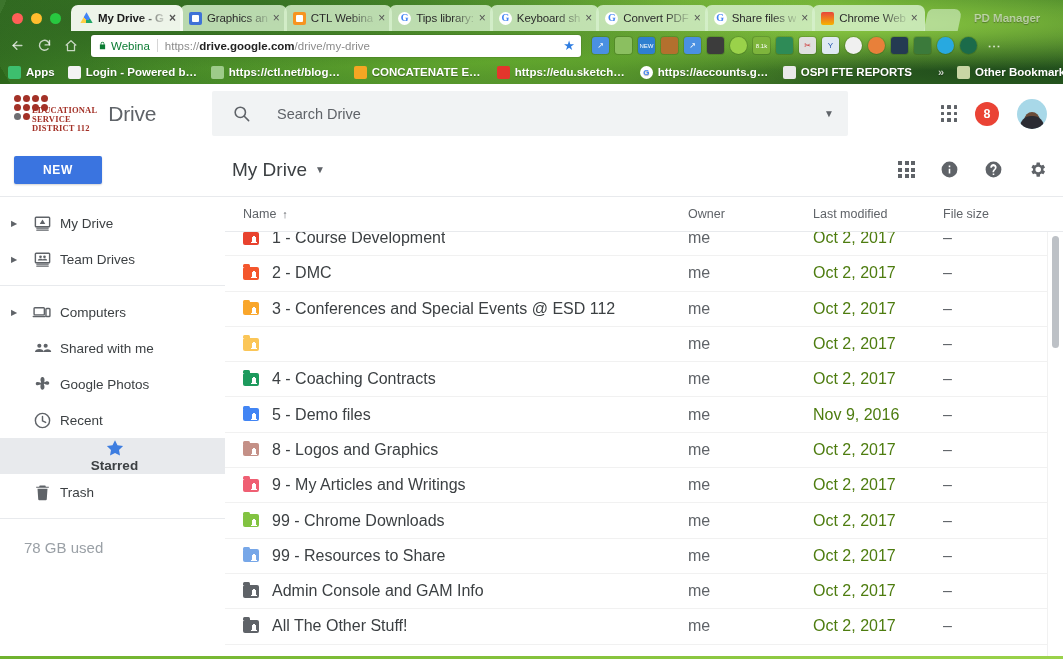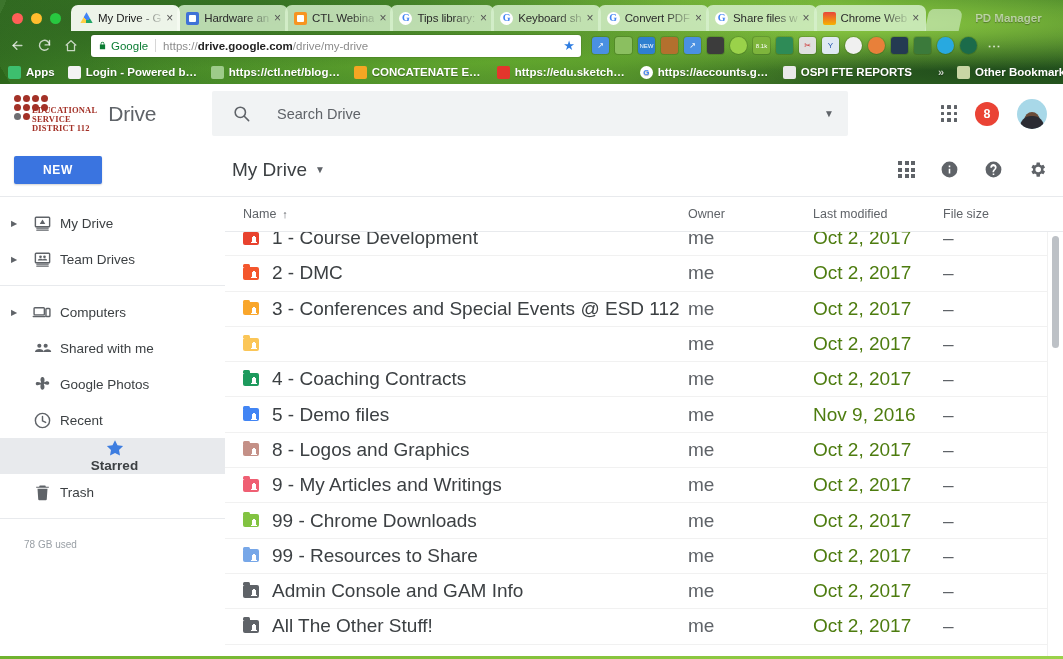--- a/index.html
+++ b/index.html
@@ -46,21 +46,21 @@
     height: 26px; display: flex; align-items: center; gap: 5px;
     padding: 0 7px 0 9px; max-width: 118px; min-width: 80px;
     font-size: 11.5px; color: #2b2b2b;
     border-radius: 7px 7px 0 0;
     background: rgba(215,240,205,.82);
     position: relative; margin-right: -3px;
     transform: skew(0deg);
   }
   .tab.active {
     background: rgba(248,252,244,.95);
-    z-index: 5; color: #1a1a1a; font-weight: 400; justify-content: space-between;
+    z-index: 5; color: #1a1a1a; font-weight: 700; justify-content: space-between;
   }
   .tab .tlabel {
     white-space: nowrap; overflow: hidden;
     flex: 1; letter-spacing: -.1px;
     -webkit-mask-image: linear-gradient(90deg,#000 62%,rgba(0,0,0,.15) 100%);
     mask-image: linear-gradient(90deg,#000 62%,rgba(0,0,0,.15) 100%);
   }
   .tab .tx { font-size: 12px; color: #555; line-height: 1; flex: 0 0 auto; }
   .favi { width: 13px; height: 13px; flex: 0 0 auto; border-radius: 2px;
           display:flex;align-items:center;justify-content:center;
@@ -185,37 +185,37 @@
 
   .sidebar { width: 225px; flex: 0 0 auto; background: #fff; padding-top: 8px; }
   .snav { height: 36px; display: flex; align-items: center; padding-left: 4px; cursor: pointer; }
   .snav.sel { background: #e8eaed; flex-direction: column; }
   .stri { width: 20px; display: flex; align-items: center; justify-content: center;
           color: #5f6368; font-size: 8px; flex: 0 0 auto; }
   .sico2 { width: 36px; display: flex; align-items: center; justify-content: center; flex: 0 0 auto; color: #5f6368; }
   .slabel { font-size: 13.5px; color: #3c4043; }
   .snav.sel .slabel { font-weight: 600; }
   .sdiv { height: 1px; background: #e8eaed; margin: 8px 0 8px 0; }
-  .storage { font-size: 10px; color: #9aa0a6; padding: 12px 0 0 24px; }
+  .storage { font-size: 15px; color: #9aa0a6; padding: 12px 0 0 24px; }
 
   
   .listcol { flex: 1; display: flex; flex-direction: column; min-width: 0; }
   .colhdr { display: flex; align-items: center; height: 34px; padding: 0 0 0 18px;
             font-size: 12.5px; color: #5f6368; }
   .c-name { flex: 1; display: flex; align-items: center; gap: 6px; }
   .c-name .sortarrow { font-size: 11px; }
   .c-owner { width: 125px; flex: 0 0 auto; }
   .c-mod { width: 130px; flex: 0 0 auto; }
   .c-size { width: 120px; flex: 0 0 auto; }
 
   .listscroll { flex: 1; position: relative; overflow: hidden; background: #fff;
                 border-top: 1px solid #e8eaed; }
   .rowsinner { position: absolute; left: 0; right: 0; top: -11px; }
   .row { display: flex; align-items: center; height: 35.3px; padding: 0 0 0 18px;
-         border-bottom: 1px solid #f1f1f1; font-size: 19px; color: #3c4043; cursor: pointer; }
+         border-bottom: 1px solid #f1f1f1; font-size: 16px; color: #3c4043; cursor: pointer; }
   .r-name { flex: 1; display: flex; align-items: center; gap: 13px; min-width: 0; }
   .fold { width: 16px; height: 13px; flex: 0 0 auto; position: relative; border-radius: 1.5px 2px 2px 2px; }
   .fold::before { content:""; position:absolute; left:0; top:-2.5px; width:7px; height:3px;
                   border-radius:1.5px 1.5px 0 0; background:inherit; }
   .fold::after {
     content:""; position:absolute; right:2px; bottom:1.5px; width:6px; height:7px;
     background:
       radial-gradient(circle at 50% 30%, #fff 0 1.7px, transparent 1.8px),
       radial-gradient(ellipse at 50% 118%, #fff 0 2.6px, transparent 2.7px);
   }
@@ -243,21 +243,21 @@
       <span class="tl g"></span>
     </div>
     <div id="tabs-host" style="display:flex;align-items:flex-end;">
         <div class="tab active">
           <span class="favi drive"></span>
           <span class="tlabel">My Drive - G</span>
           <span class="tx">×</span>
         </div>
         <div class="tab">
           <span class="favi blue"></span>
-          <span class="tlabel">Hardware an</span>
+          <span class="tlabel">Graphics an</span>
           <span class="tx">×</span>
         </div>
         <div class="tab">
           <span class="favi orange"></span>
           <span class="tlabel">CTL Webina</span>
           <span class="tx">×</span>
         </div>
         <div class="tab">
           <span class="favi goog">G</span>
           <span class="tlabel">Tips library:</span>
@@ -307,21 +307,21 @@
           <path d="M6 10v10h12V10"></path>
         </svg>
     </div>
 
     <div class="omnibox">
       <span class="lockico">
         <svg width="9" height="11" viewBox="0 0 24 24" fill="currentColor">
             <path d="M17 9V7a5 5 0 0 0-10 0v2H5v13h14V9h-2zm-8-2a3 3 0 0 1 6 0v2H9V7z"></path>
           </svg>
       </span>
-      <span class="secure">Google</span>
+      <span class="secure">Webina</span>
       <span class="sep"></span>
       <span class="urltxt"><span>https://</span><b>drive.google.com</b><span>/drive/my-drive</span></span>
       <span class="star">★</span>
     </div>
 
     <div class="exts">
       <span class="ext" style="background:#4a90e2">↗</span>
       <span class="ext" style="background:#8bbf60"></span>
       <span class="ext" style="background:#2f7fd0;font-size:6px">NEW</span>
       <span class="ext" style="background:#b3702e"></span>

